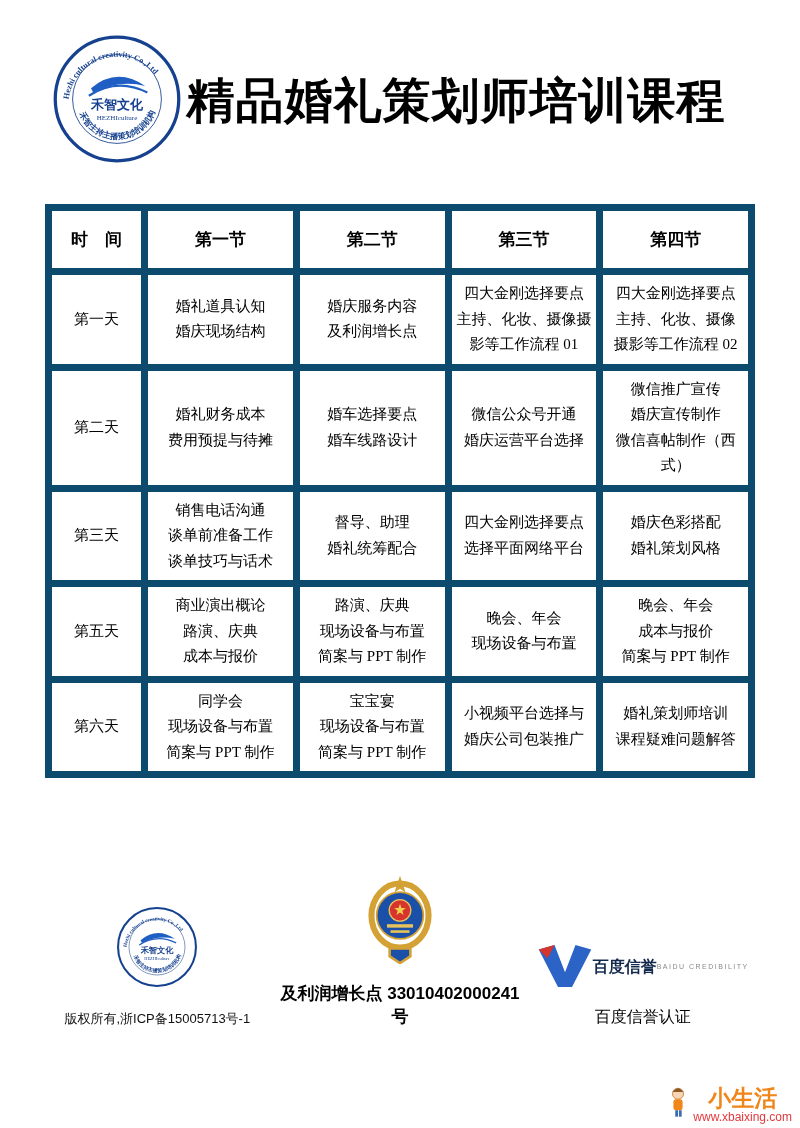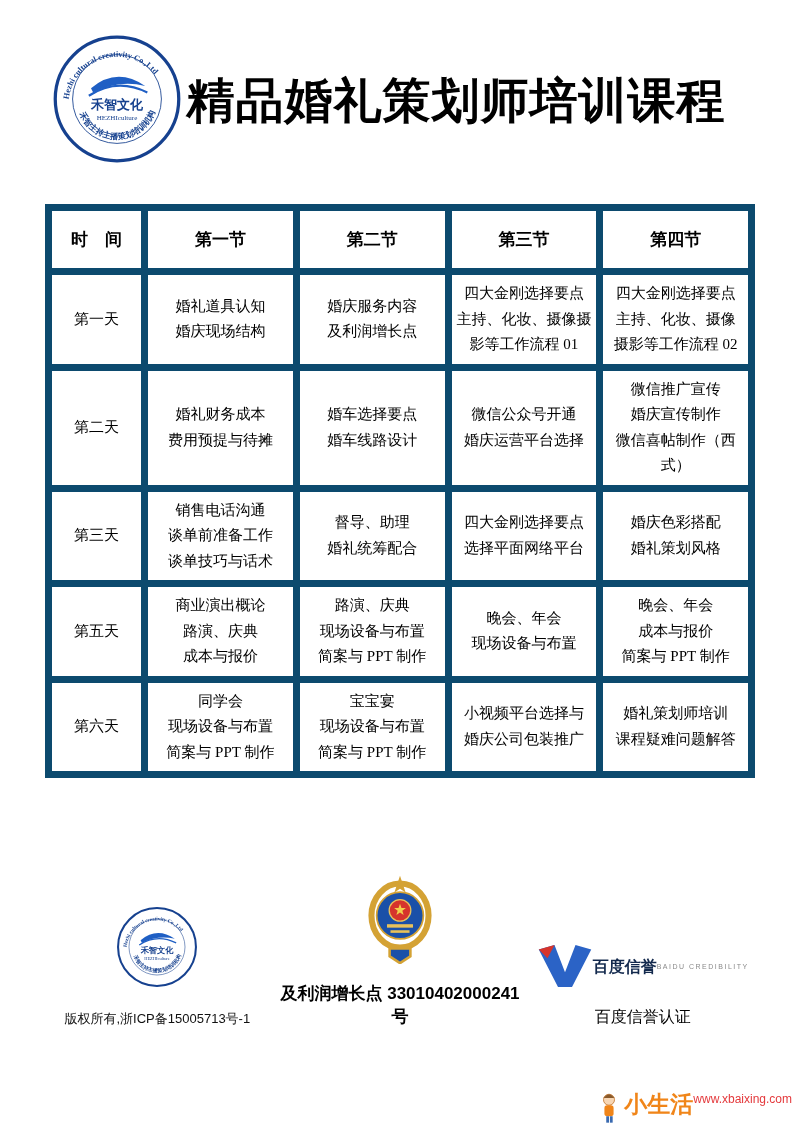--- a/index.html
+++ b/index.html
@@ -83,21 +83,21 @@
 
   
   .watermark {
     position: absolute;
     right: 8px;
     bottom: 4px;
     display: flex;
     align-items: flex-start;
     gap: 4px;
   }
-  .wm-text { display: flex; flex-direction: row; align-items: flex-start; }
+  .wm-text { display: flex; flex-direction: column; align-items: center; }
   .wm-name {
     font-size: 23px;
     font-weight: bold;
     color: #f08519;
     line-height: 1.05;
     font-family: "Liberation Sans", sans-serif;
   }
   .wm-url {
     font-size: 12px;
     font-weight: normal;

